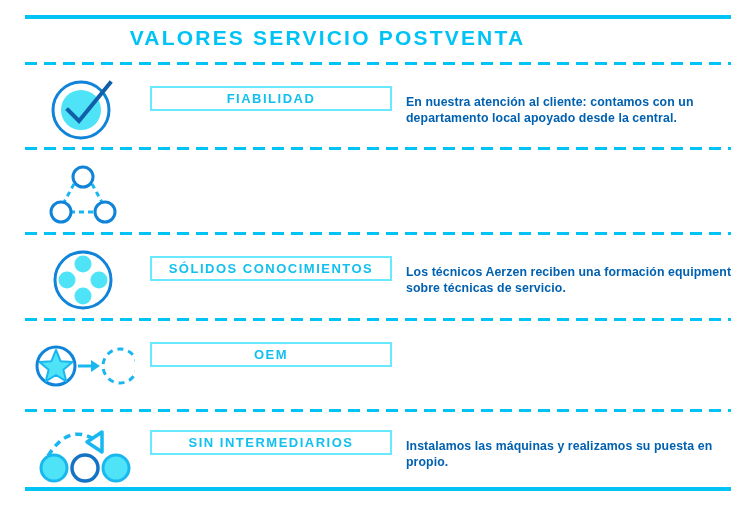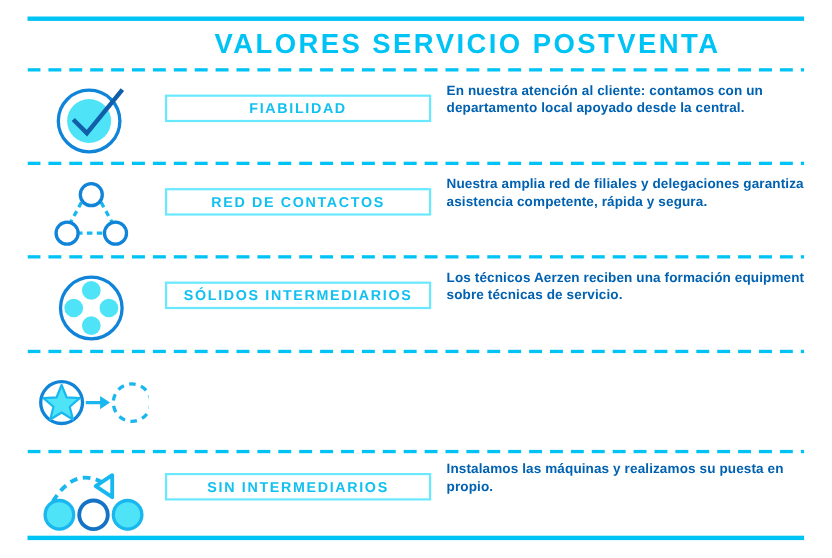--- a/index.html
+++ b/index.html
@@ -40,23 +40,23 @@
     background-size: 19px 3px;
     background-repeat: repeat-x;
   }
 
   
   .title {
     position: absolute;
     left: 0;
     top: 26px;
     width: 655px;
-    text-align: right;
+    text-align: center;
     color: #00C3F5;
-    font-size: 25px;
+    font-size: 21px;
     font-weight: bold;
     letter-spacing: 2.2px;
     font-family: "Liberation Sans Narrow", "Liberation Sans", sans-serif;
     white-space: nowrap;
   }
 
   
   .row {
     position: absolute;
     left: 0;
@@ -88,21 +88,21 @@
   .label-box span {
     color: #12C0F0;
     font-size: 13px;
     font-weight: bold;
     letter-spacing: 1.5px;
     white-space: nowrap;
   }
   .desc {
     position: absolute;
     left: 406px;
-    top: 0;
+    top: 20px;
     width: 330px;
     color: #0061B0;
     font-size: 12.3px;
     font-weight: bold;
     line-height: 16px;
     letter-spacing: 0.1px;
   }
   .desc.three-line { top: 2px; }
 </style>
 </head>
@@ -136,56 +136,55 @@
     <div class="icon-cell">
       <svg width="74" height="66" viewBox="0 0 74 66" aria-hidden="true">
         <path d="M26 22 L14 44" fill="none" stroke="#19B7F0" stroke-width="3" stroke-dasharray="5 4"></path>
         <path d="M44 22 L56 44" fill="none" stroke="#19B7F0" stroke-width="3" stroke-dasharray="5 4"></path>
         <path d="M22 50 L48 50" fill="none" stroke="#19B7F0" stroke-width="3" stroke-dasharray="5 4"></path>
         <circle cx="35" cy="15" r="10" fill="#ffffff" stroke="#0F84D8" stroke-width="3"></circle>
         <circle cx="13" cy="50" r="10" fill="#ffffff" stroke="#0F84D8" stroke-width="3"></circle>
         <circle cx="57" cy="50" r="10" fill="#ffffff" stroke="#0F84D8" stroke-width="3"></circle>
       </svg>
     </div>
-    <div class="label-box">
-      <span>RED DE CONTACTOS</span>
-    </div>
-    <div class="desc">Nuestra amplia red de filiales y delegaciones garantiza asistencia competente, rápida y segura.</div>
   </div>
 
   <div class="rule-dashed" style="top:232px;"></div>
 
   <div class="row" style="top:244px;">
     <div class="icon-cell">
       <svg width="74" height="66" viewBox="0 0 74 66" aria-hidden="true">
         <circle cx="35" cy="33" r="28" fill="none" stroke="#0F84D8" stroke-width="3"></circle>
         <circle cx="35" cy="17" r="8.5" fill="#4FE3F7"></circle>
         <circle cx="19" cy="33" r="8.5" fill="#4FE3F7"></circle>
         <circle cx="51" cy="33" r="8.5" fill="#4FE3F7"></circle>
         <circle cx="35" cy="49" r="8.5" fill="#4FE3F7"></circle>
       </svg>
     </div>
     <div class="label-box">
-      <span>SÓLIDOS INTERMEDIARIOS</span>
+      <span>SÓLIDOS CONOCIMIENTOS</span>
     </div>
     <div class="desc">Los técnicos Aerzen reciben una formación equipment sobre técnicas de servicio.</div>
   </div>
 
   <div class="rule-dashed" style="top:318px;"></div>
 
   <div class="row" style="top:330px;">
     <div class="icon-cell">
       <svg width="100" height="66" viewBox="0 0 100 66" aria-hidden="true">
         <circle cx="21" cy="33" r="19" fill="none" stroke="#0F84D8" stroke-width="3"></circle>
         <path d="M21 17 L25.6 28.2 L37.5 29 L28.4 36.8 L31.3 48.4 L21 42 L10.7 48.4 L13.6 36.8 L4.5 29 L16.4 28.2 Z" fill="#4FE3F7" stroke="#19B7F0" stroke-width="2" stroke-linejoin="round"></path>
         <path d="M43 33 L58 33" fill="none" stroke="#19B7F0" stroke-width="3"></path>
         <path d="M56 27 L65 33 L56 39 Z" fill="#19B7F0"></path>
         <circle cx="85" cy="33" r="17" fill="none" stroke="#19B7F0" stroke-width="3" stroke-dasharray="6 5"></circle>
       </svg>
     </div>
+    <div class="label-box">
+      <span>OEM</span>
+    </div>
   </div>
 
   <div class="rule-dashed" style="top:409px;"></div>
 
   <div class="row" style="top:418px;">
     <div class="icon-cell">
       <svg width="100" height="66" viewBox="0 0 100 66" aria-hidden="true">
         <path d="M13 35 Q34 1 62 20" fill="none" stroke="#19B7F0" stroke-width="3.5" stroke-dasharray="7 5"></path>
         <path d="M67 11 L67 31 L52 21 Z" fill="none" stroke="#19B7F0" stroke-width="3.5" stroke-linejoin="round"></path>
         <circle cx="19" cy="47" r="13" fill="#4FE3F7" stroke="#19B7F0" stroke-width="3"></circle>

